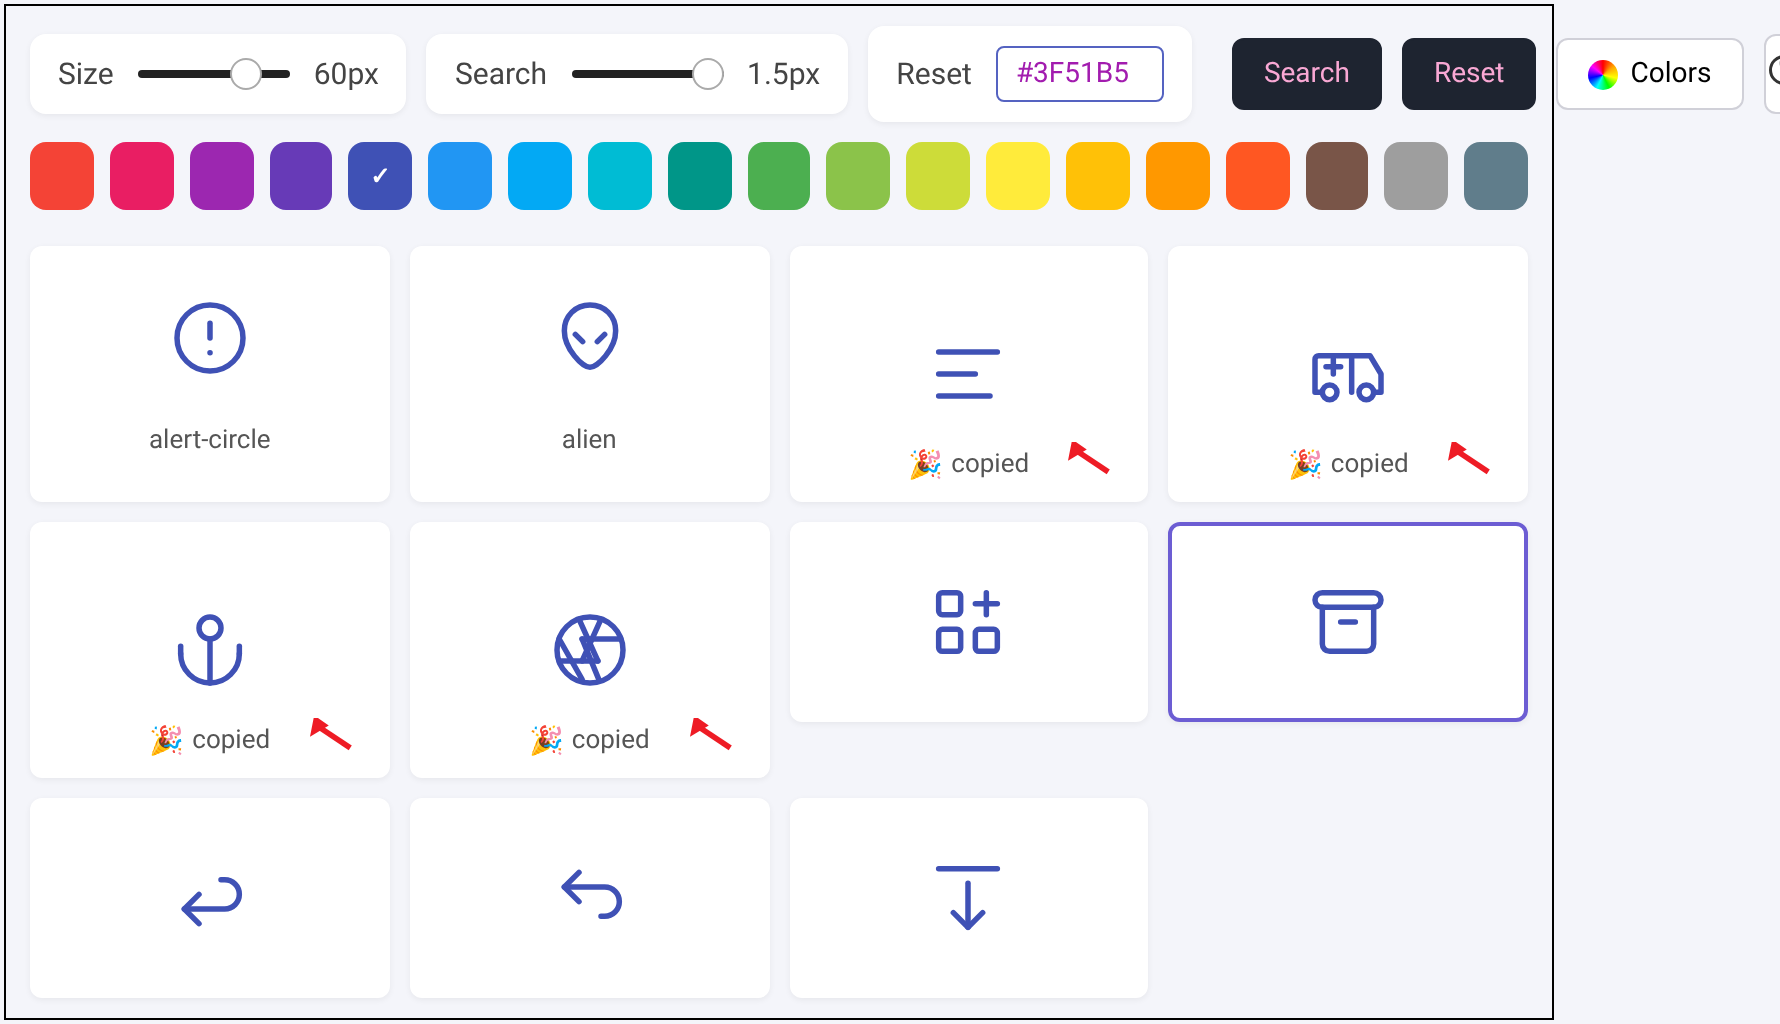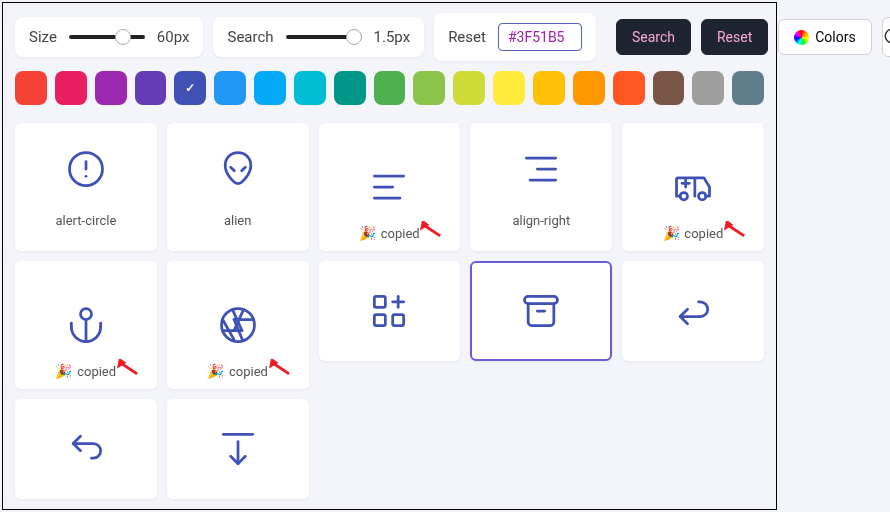--- a/index.html
+++ b/index.html
@@ -19,21 +19,21 @@
 .btn-dark{background:#1e2430;color:#f9a8d4;border-color:#1e2430}
 .btn-icon{width:40px;height:40px;padding:0;justify-content:center}
 .spacer{flex:1}
 
 
 .swatches{display:flex;gap:8px;padding:0 12px 4px}
 .swatch{width:34px;height:34px;border-radius:8px;cursor:pointer;position:relative}
 .swatch.sel::after{content:"✓";position:absolute;inset:0;display:flex;align-items:center;justify-content:center;color:#fff;font-size:12px;font-weight:bold}
 
 
-.grid{display:grid;grid-template-columns:repeat(5,1fr);gap:10px;padding:14px 12px}
+.grid{display:grid;grid-template-columns:repeat(4,1fr);gap:10px;padding:14px 12px}
 .icon-card{background:#fff;border-radius:6px;height:128px;display:flex;flex-direction:column;align-items:center;justify-content:center;gap:22px;box-shadow:0 1px 3px rgba(0,0,0,.06);position:relative;cursor:pointer}
 .icon-card.selected{border:2px solid #6c5dd3}
 .icon-card.row3{height:100px;gap:0}
 .icon-svg{width:44px;height:44px}
 .icon-svg svg{stroke:#3F51B5;fill:none;stroke-width:1.5;stroke-linecap:round;stroke-linejoin:round;width:100%;height:100%}
 .icon-label{font-size:13px;color:#555}
 
 
 .copied-wrap{position:absolute;bottom:10px;left:0;right:0;display:flex;align-items:center;justify-content:center;gap:4px;font-size:13px;color:#555}
 .party{font-size:14px}
@@ -132,28 +132,20 @@
           <span class="party">🎉</span>
           <span>copied</span>
         </div>
         <div class="arrow"><svg viewBox="0 0 30 20">
             <path d="M28 16 L10 4" stroke-width="3"></path>
             <path d="M6 1 L14 1 L10 10 Z" transform="rotate(35 10 5)"></path>
           </svg></div>
       </div>
       <div class="icon-card">
         <div class="icon-svg"><svg viewBox="0 0 24 24">
-            <line x1="4" y1="6" x2="20" y2="6"></line>
-            <line x1="10" y1="12" x2="20" y2="12"></line>
-            <line x1="6" y1="18" x2="20" y2="18"></line>
-          </svg></div>
-        <div class="icon-label">align-right</div>
-      </div>
-      <div class="icon-card">
-        <div class="icon-svg"><svg viewBox="0 0 24 24">
             <circle cx="7" cy="17" r="2"></circle>
             <circle cx="17" cy="17" r="2"></circle>
             <path d="M5 17H3V8a1 1 0 011-1h9v10M13 7h5l3 5v5h-2"></path>
             <path d="M6 10h4M8 8v4"></path>
           </svg></div>
         <div class="copied-wrap">
           <span class="party">🎉</span>
           <span>copied</span>
         </div>
         <div class="arrow"><svg viewBox="0 0 30 20">

